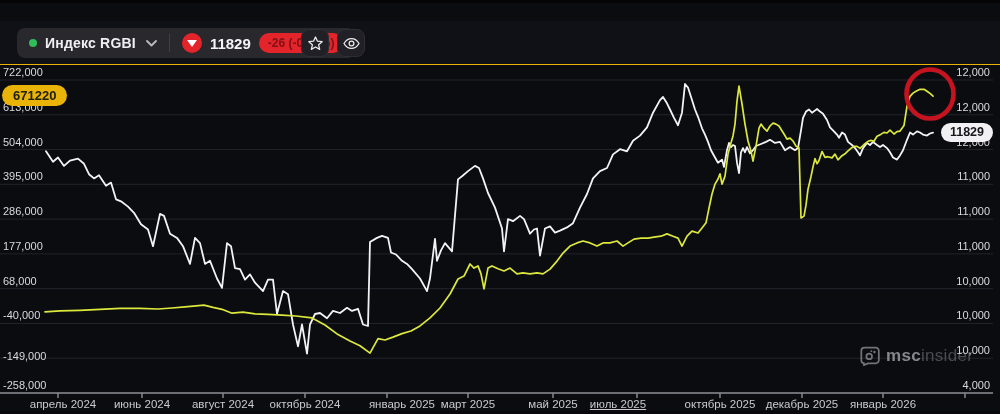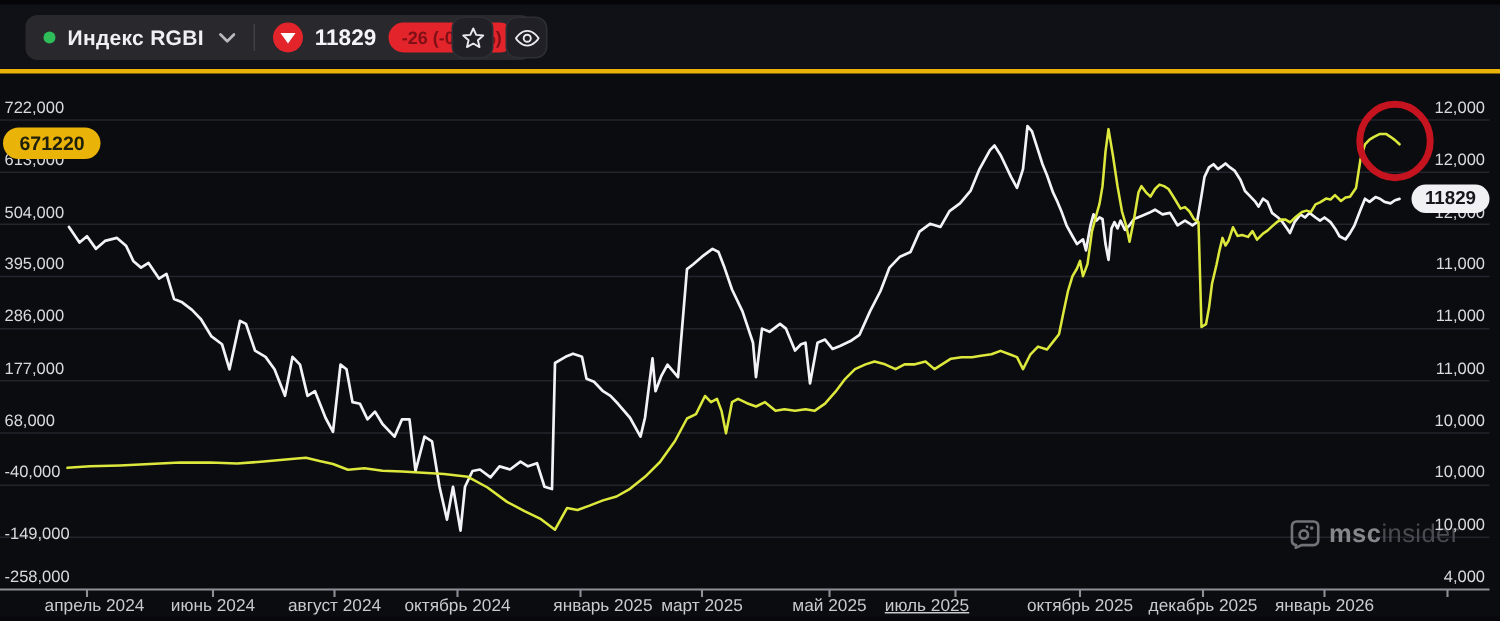--- a/index.html
+++ b/index.html
@@ -2,22 +2,22 @@
 <html><head>
 <meta charset="utf-8">
 <style>
   html,body{margin:0;padding:0;background:#000;}
   .screen{position:relative;width:1000px;height:414px;background:#0b0c10;overflow:hidden;
           font-family:"Liberation Sans",sans-serif;-webkit-font-smoothing:antialiased;}
   .top-strip{position:absolute;top:0;left:0;right:0;height:3px;background:#050507;}
   .bottom-strip{position:absolute;bottom:0;left:0;right:0;height:3px;background:#08080c;}
 
   
-  .topbar{position:absolute;top:3px;left:0;right:0;height:43px;background:#101117;
-          border-bottom:3px solid #eab308;z-index:30;text-align:right;}
+  .topbar{position:absolute;top:21px;left:0;right:0;height:43px;background:#101117;
+          border-bottom:1px solid #eab308;z-index:30;text-align:right;}
   .ticker-pill{position:absolute;left:17px;top:7px;height:30px;border-radius:8px;background:#28282d;
                display:flex;align-items:center;padding:0 12px;gap:8px;cursor:pointer;}
   .dot{width:8px;height:8px;border-radius:50%;background:#2ebd59;flex:none;}
   .ticker-name{font-size:14px;font-weight:700;color:#f0f0f3;letter-spacing:.2px;}
   .chev{display:flex;align-items:center;margin-left:2px;}
   .vdiv{width:1px;height:18px;background:#3f3f47;margin:0 4px;}
   .down-circle{width:20px;height:20px;border-radius:50%;background:#e3242b;display:flex;
                align-items:center;justify-content:center;flex:none;}
   .down-tri{width:0;height:0;border-left:5px solid transparent;border-right:5px solid transparent;
             border-top:7px solid #fff;margin-top:1px;}

